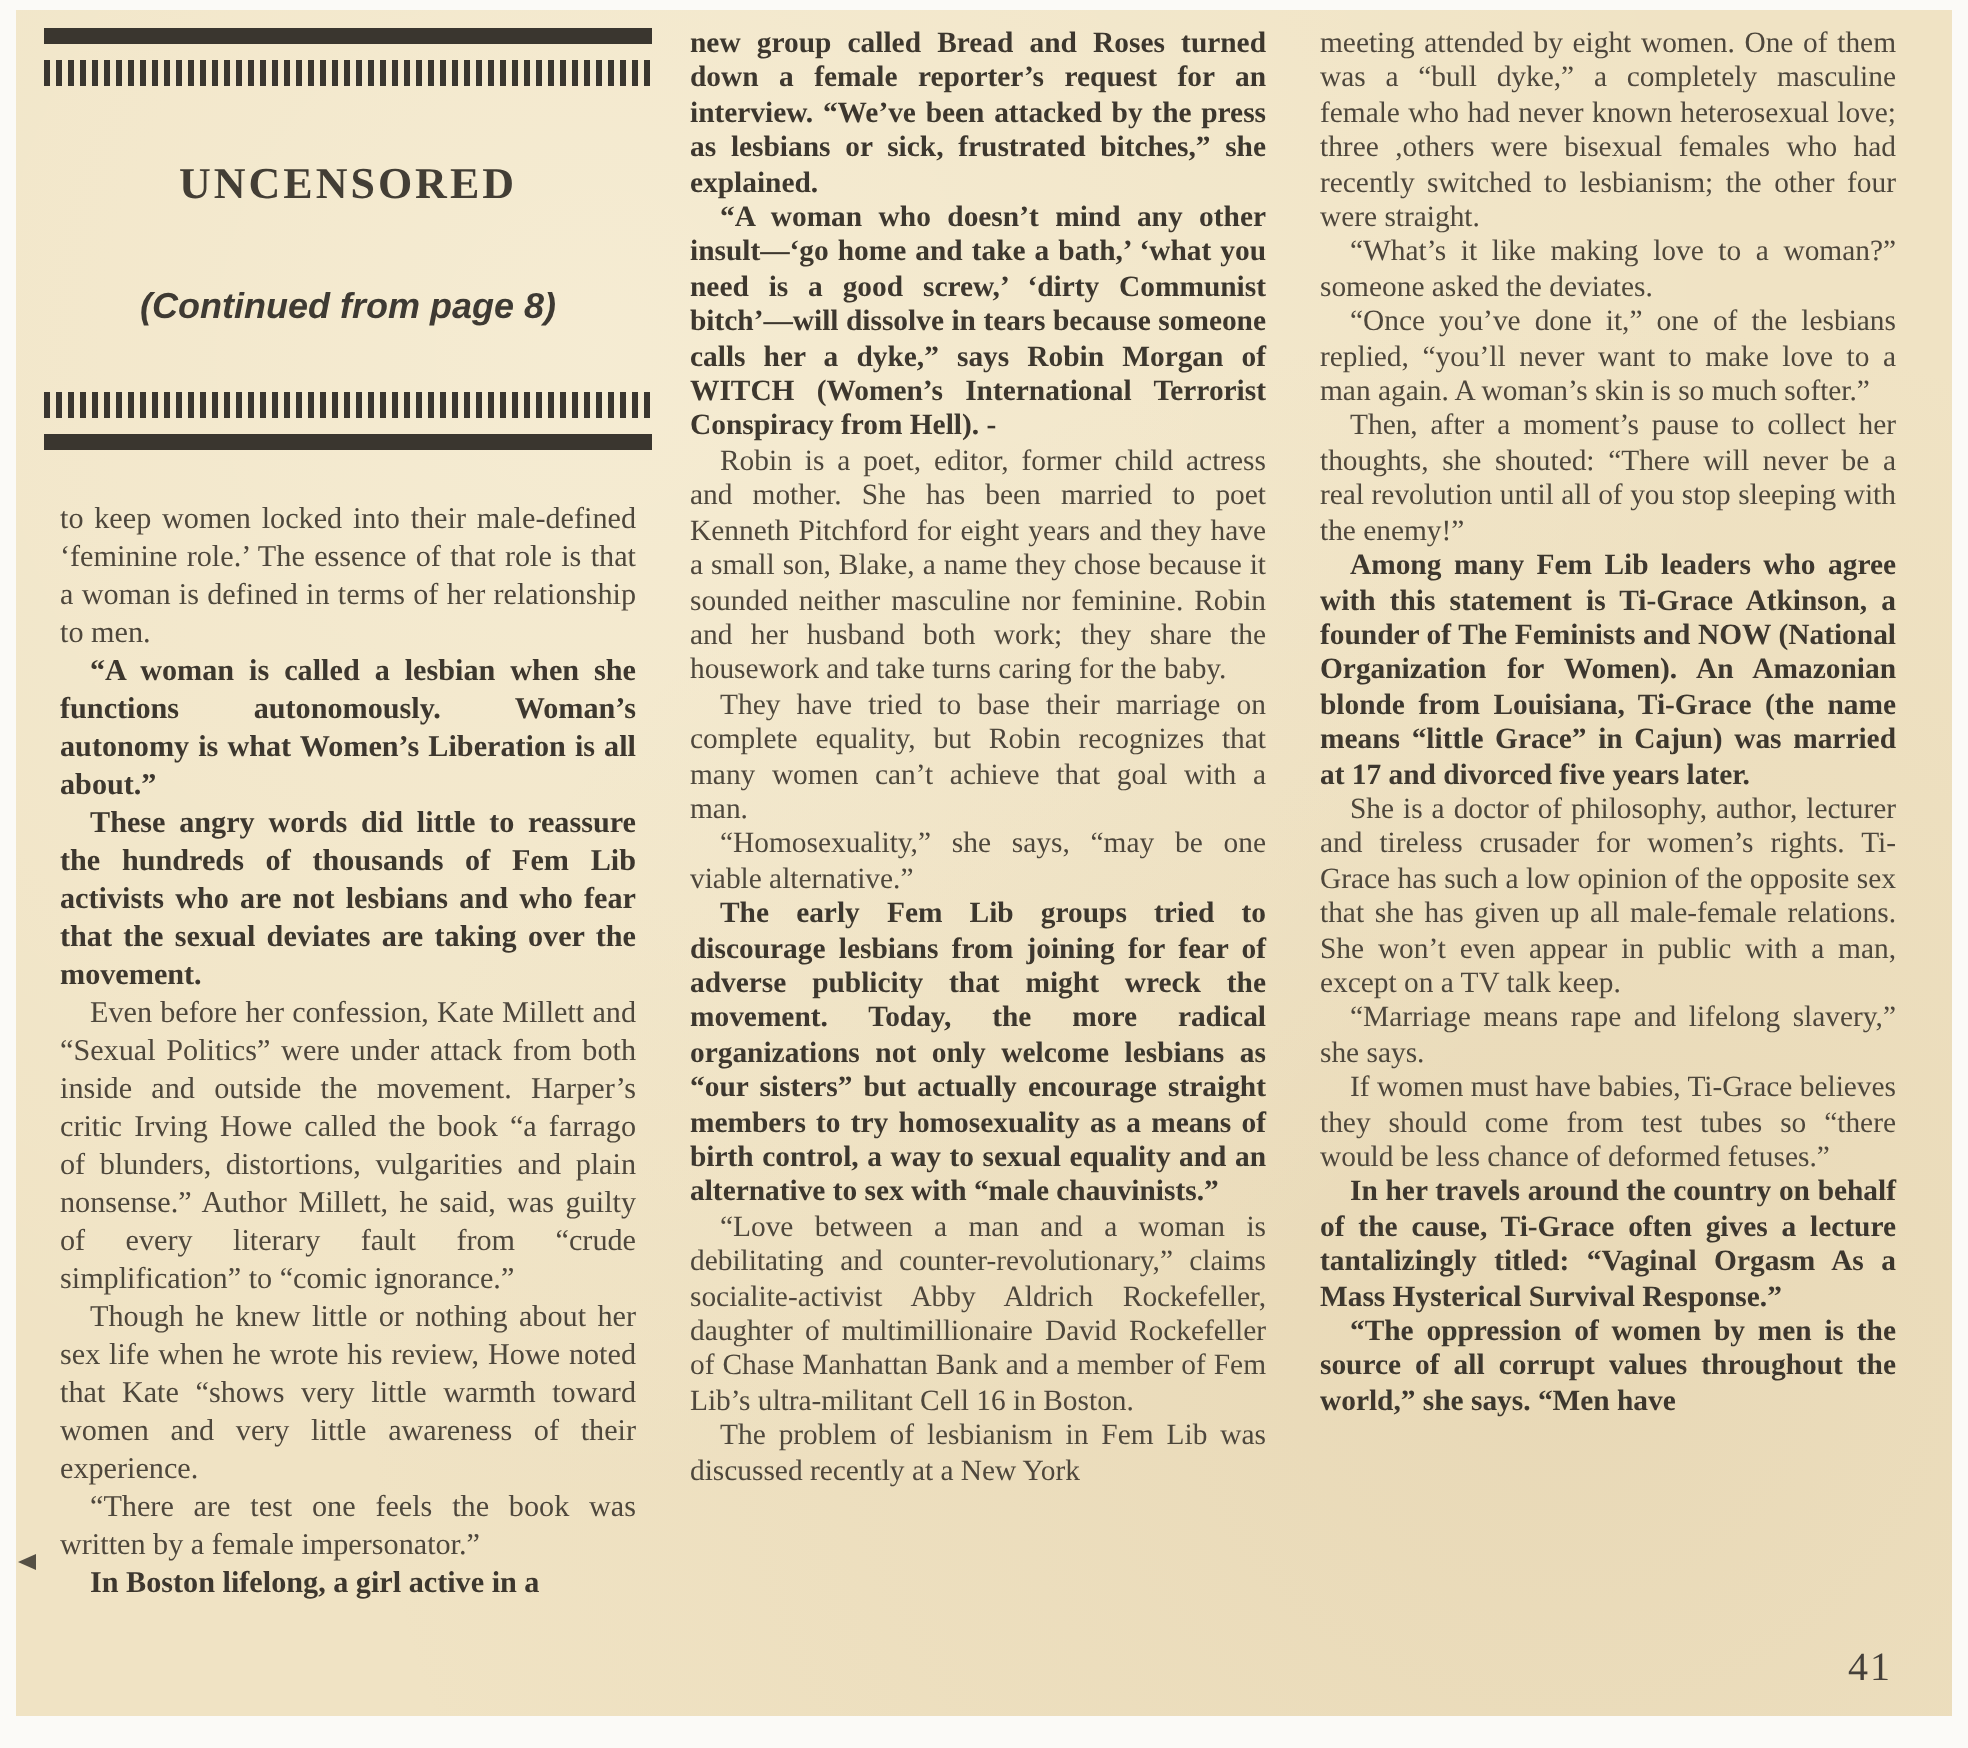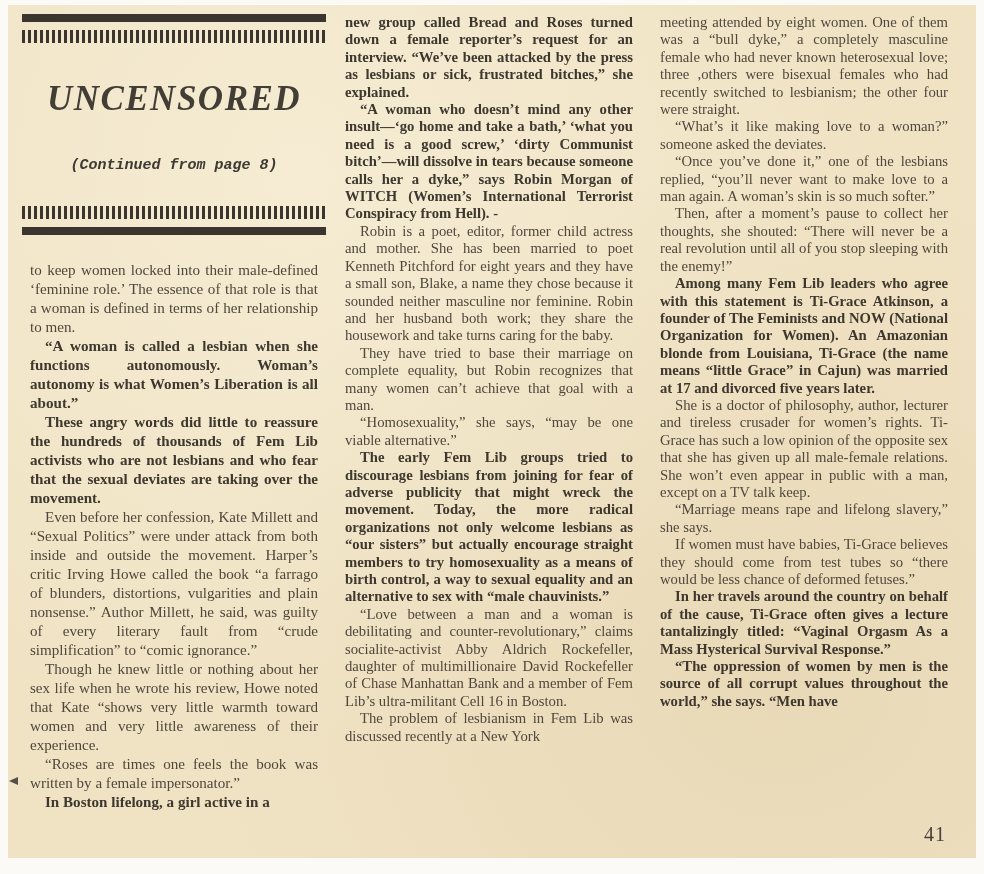--- a/index.html
+++ b/index.html
@@ -26,28 +26,27 @@
   
   .hdr{margin-left:-8px;margin-right:0;width:304px;}
   .bar-solid{height:8px;background:#3a362f;}
   .bar-ticks{
     height:13px;margin-top:8px;
     background:repeating-linear-gradient(90deg,#3a362f 0 3px,rgba(0,0,0,0) 3px 6px);
   }
   .bar-ticks.bottom{margin-top:0;margin-bottom:8px;}
   .hdr-title{
     text-align:center;font-weight:bold;color:#433e35;
-    font-size:35px;letter-spacing:1.5px;
+    font-size:22px;letter-spacing:1.5px;
     margin-top:36px;
-    font-style:italic;
   }
   .hdr-title.second{margin-top:26px;}
   .hdr-continued{
-    text-align:center;font-family:Liberation Mono, monospace;
-    font-style:italic;font-weight:bold;font-size:15px;color:#3e3a33;
+    text-align:center;font-family:Liberation Sans, sans-serif;
+    font-style:italic;font-weight:bold;font-size:18px;color:#3e3a33;
     margin-top:38px;margin-bottom:32px;
   }
   .hdr-bottom-gap{height:26px;}
   
   .col p{
     margin:0;text-align:justify;text-indent:15px;
     color:#4e473c;
   }
   .col-1 p{font-size:15.1px;line-height:19px;}
   .col-2 p,.col-3 p{font-size:14.7px;line-height:17.4px;}
@@ -80,21 +79,21 @@
         <div class="bar-ticks bottom"></div>
         <div class="bar-solid"></div>
         <div class="hdr-bottom-gap"></div>
       </div>
       <div class="col-body" id="col0">
           <p class="noindent">to keep women locked into their male-defined ‘feminine role.’ The essence of that role is that a woman is defined in terms of her relationship to men.</p>
           <p class="bold ">“A woman is called a lesbian when she functions autonomously. Woman’s autonomy is what Women’s Liberation is all about.”</p>
           <p class="bold ">These angry words did little to reassure the hundreds of thousands of Fem Lib activists who are not lesbians and who fear that the sexual deviates are taking over the movement.</p>
           <p class="">Even before her confession, Kate Millett and “Sexual Politics” were under attack from both inside and outside the movement. Harper’s critic Irving Howe called the book “a farrago of blunders, distortions, vulgarities and plain nonsense.” Author Millett, he said, was guilty of every literary fault from “crude simplification” to “comic ignorance.”</p>
           <p class="">Though he knew little or nothing about her sex life when he wrote his review, Howe noted that Kate “shows very little warmth toward women and very little awareness of their experience.</p>
-          <p class="">“Roses are times one feels the book was written by a female impersonator.”</p>
+          <p class="">“There are test one feels the book was written by a female impersonator.”</p>
           <p class="bold ">In Boston lifelong, a girl active in a</p>
         </div>
     </div>
 
     <div class="col col-2">
       <div class="col-body" id="col1">
           <p class="bold noindent">new group called Bread and Roses turned down a female reporter’s request for an interview. “We’ve been attacked by the press as lesbians or sick, frustrated bitches,” she explained.</p>
           <p class="bold ">“A woman who doesn’t mind any other insult—‘go home and take a bath,’ ‘what you need is a good screw,’ ‘dirty Communist bitch’—will dissolve in tears because someone calls her a dyke,” says Robin Morgan of WITCH (Women’s International Terrorist Conspiracy from Hell). -</p>
           <p class="">Robin is a poet, editor, former child actress and mother. She has been married to poet Kenneth Pitchford for eight years and they have a small son, Blake, a name they chose because it sounded neither masculine nor feminine. Robin and her husband both work; they share the housework and take turns caring for the baby.</p>
           <p class="">They have tried to base their marriage on complete equality, but Robin recognizes that many women can’t achieve that goal with a man.</p>

